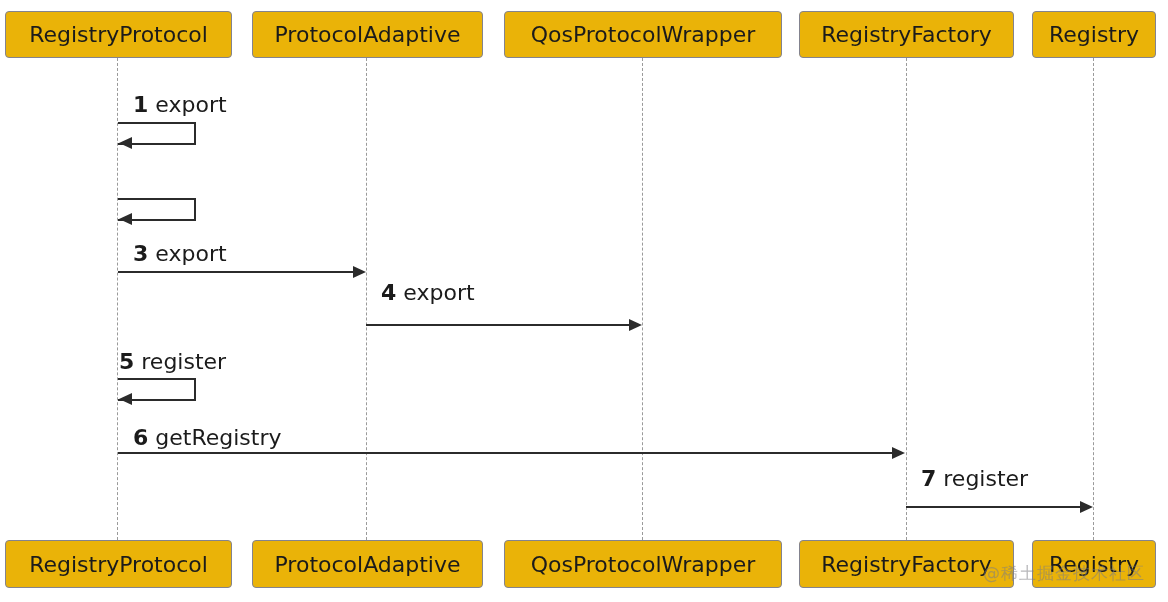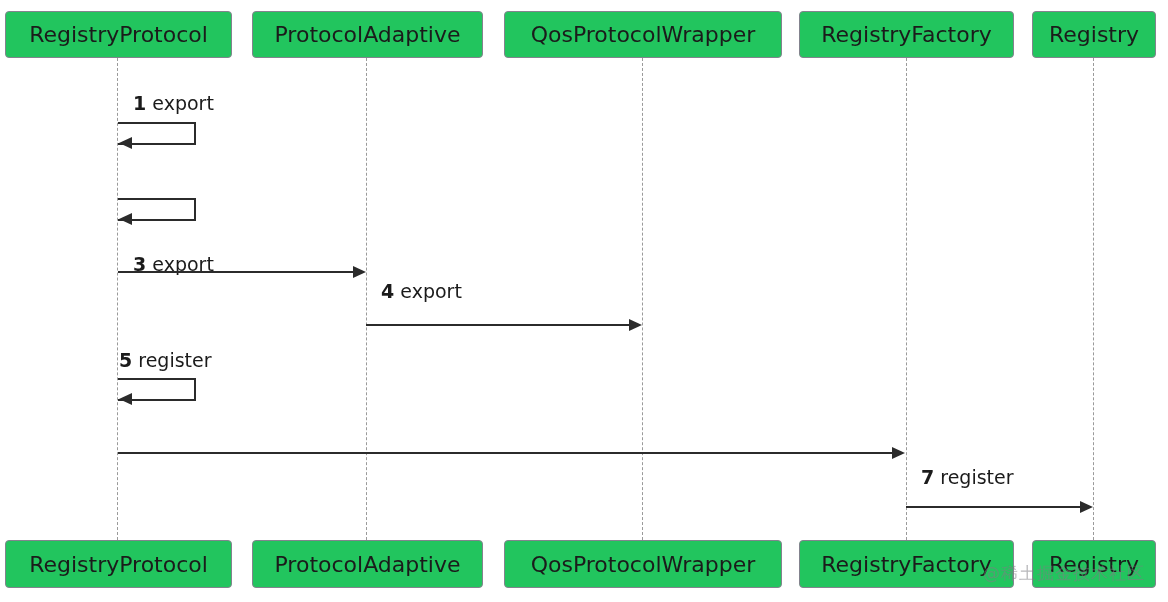--- a/index.html
+++ b/index.html
@@ -14,33 +14,33 @@
   .lifeline {
     position: absolute;
     top: 58px;
     height: 482px;
     width: 0;
     border-left: 1px dashed #9a9a9a;
   }
   .actor {
     position: absolute;
     height: 47px;
-    background: #22c55e;
+    background: #eab308;
     border: 1.5px solid #83838e;
     border-radius: 4px;
     display: flex;
     align-items: center;
     justify-content: center;
     font-size: 22px;
     color: #1b1b1b;
     box-sizing: border-box;
   }
   .msg-label {
     position: absolute;
-    font-size: 19px;
+    font-size: 22px;
     color: #1b1b1b;
     white-space: nowrap;
   }
   .msg-label .seq { font-weight: bold; }
   .msg-line {
     position: absolute;
     height: 2px;
     background: #2b2b2b;
   }
   .arrow-right {
@@ -102,32 +102,33 @@
       <span>Registry</span>
     </div>
 
   <div class="msg-label" style="left:133px; top:92px"><span class="seq">1</span> <span>export</span></div>
   <div class="self-loop" style="left:118px; top:122px"></div>
   <div class="arrow-left" style="left:119px; top:137px"></div>
 
   <div class="self-loop" style="left:118px; top:198px"></div>
   <div class="arrow-left" style="left:119px; top:213px"></div>
 
-  <div class="msg-label" style="left:133px; top:253px"><span class="seq">3</span> <span>export</span></div>
+  <div class="msg-label" style="left:133px; top:241px"><span class="seq">3</span> <span>export</span></div>
   <div class="msg-line" style="left:118px; top:271px; width:238px"></div>
   <div class="arrow-right" style="left:353px; top:266px"></div>
 
   <div class="msg-label" style="left:381px; top:280px"><span class="seq">4</span> <span>export</span></div>
   <div class="msg-line" style="left:366px; top:324px; width:265px"></div>
   <div class="arrow-right" style="left:629px; top:319px"></div>
 
   <div class="msg-label" style="left:119px; top:349px"><span class="seq">5</span> <span>register</span></div>
   <div class="self-loop" style="left:118px; top:378px"></div>
   <div class="arrow-left" style="left:119px; top:393px"></div>
 
+  <div class="msg-label" style="left:133px; top:425px"><span class="seq">6</span> <span>getRegistry</span></div>
   <div class="msg-line" style="left:118px; top:452px; width:777px"></div>
   <div class="arrow-right" style="left:892px; top:447px"></div>
 
   <div class="msg-label" style="left:921px; top:466px"><span class="seq">7</span> <span>register</span></div>
   <div class="msg-line" style="left:906px; top:506px; width:177px"></div>
   <div class="arrow-right" style="left:1080px; top:501px"></div>
 
   <div class="actor" style="left:5px;    top:540px; width:227px; height:48px">
       <span>RegistryProtocol</span>
     </div>

